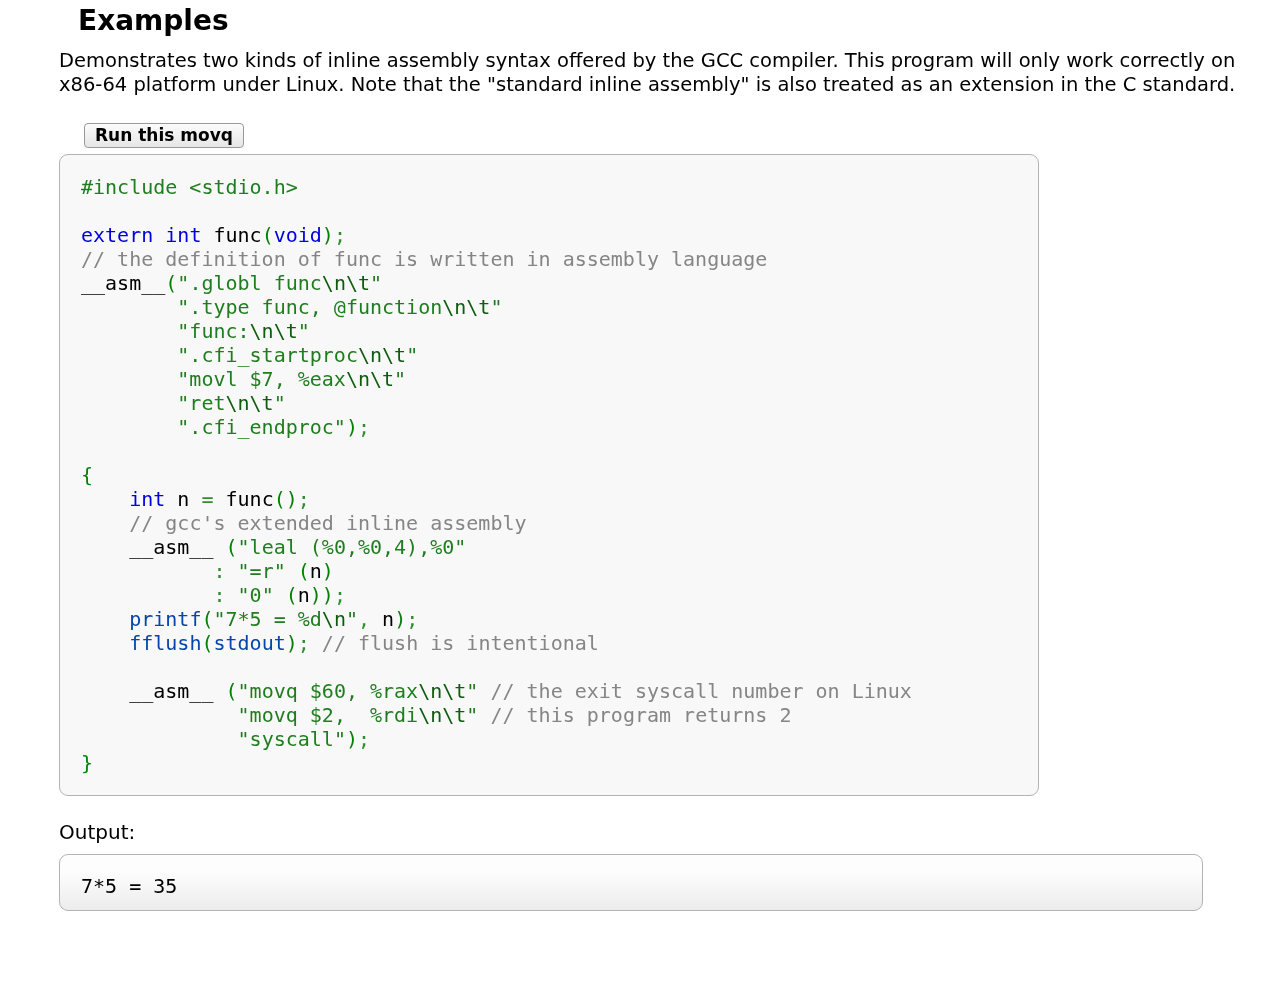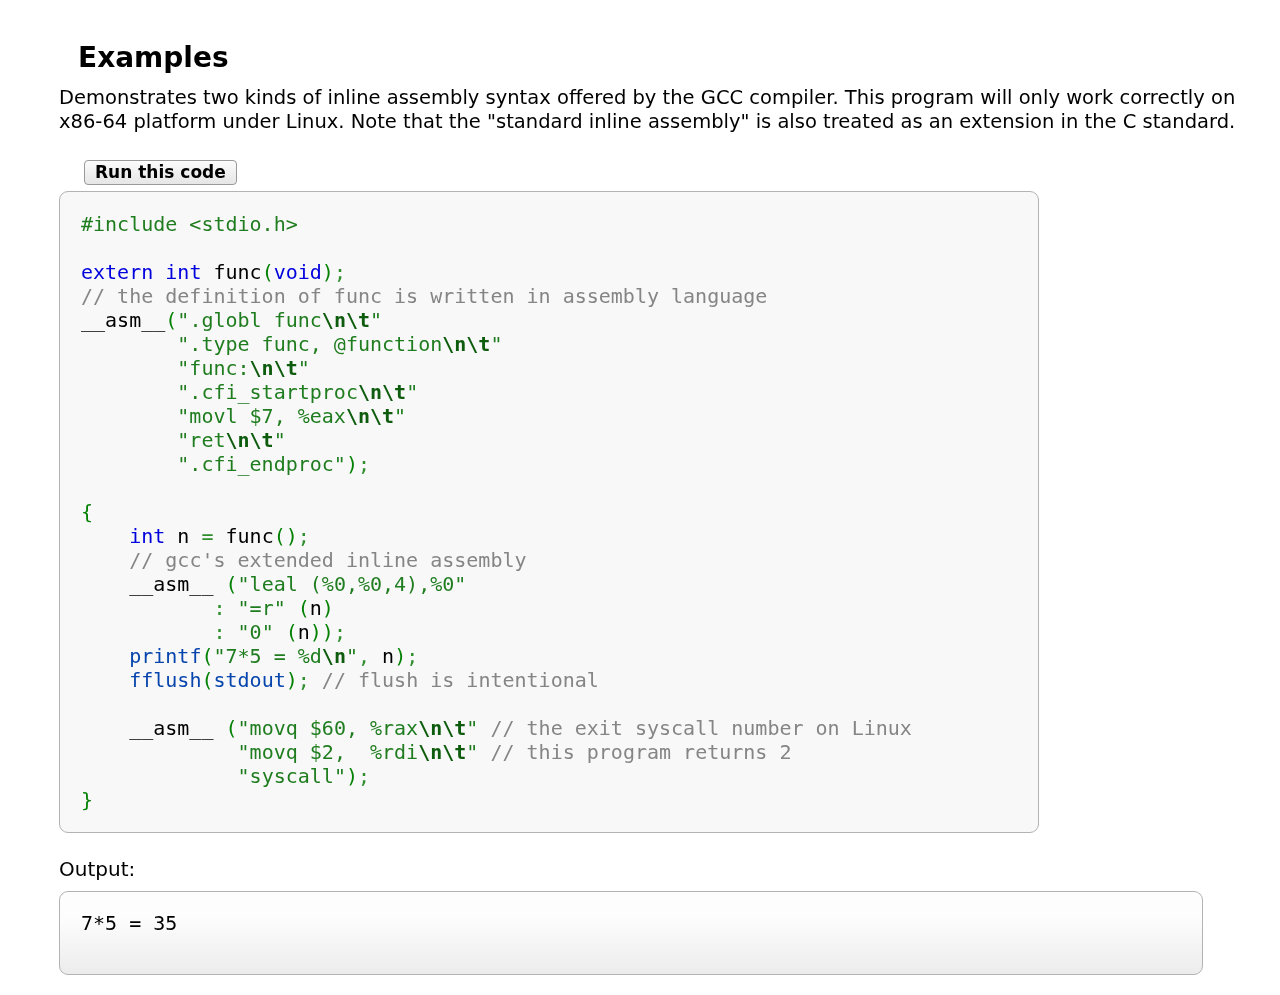--- a/index.html
+++ b/index.html
@@ -5,21 +5,21 @@
   * { box-sizing: border-box; }
   html, body { margin: 0; padding: 0; }
   body {
     width: 1280px;
     height: 995px;
     background: #ffffff;
     color: #000000;
     font-family: "DejaVu Sans", "Liberation Sans", sans-serif;
     overflow: hidden;
   }
-  .page { padding: 22px 0 0 59px; margin-top: 19px; }
+  .page { padding: 4px 0 0 59px; }
 
   .heading {
     font-size: 28px;
     font-weight: bold;
     margin: 0 0 12px 19px;
     line-height: 33px;
   }
 
   .description { font-size: 19.5px; line-height: 24px; }
   .desc-line { white-space: nowrap; }
@@ -51,31 +51,31 @@
     font-family: "DejaVu Sans Mono", "Liberation Mono", monospace;
     font-size: 20px;
     line-height: 24px;
     height: 24px;
     white-space: pre;
   }
   .tk-p   { color: #000000; }
   .tk-kw  { color: var(--keyword, #0000dd); }
   .tk-str { color: var(--string, #1f7d1f); }
   .tk-pre { color: var(--preprocessor, #1f7d1f); }
-  .tk-esc { color: var(--escape, #0e5c0e); font-weight: bold; }
+  .tk-esc { color: var(--escape, #0e5c0e); font-weight: normal; }
   .tk-com { color: var(--comment, #858585); }
   .tk-br  { color: var(--bracket, #028102); }
   .tk-sym { color: var(--symbol, #2f8f2f); }
   .tk-lib { color: var(--stdlib, #0645ad); }
 
   .output-label { font-size: 20px; line-height: 24px; margin: 24px 0 10px 0; }
 
   .output-box {
     width: 1144px;
-    height: 84px;
+    height: 57px;
     border: 1px solid var(--box-border, #b3b3b3);
     border-radius: 9px;
     background: linear-gradient(#fdfdfd 30%, #ececec);
     padding: 19px 0 0 21px;
     overflow: hidden;
   }
   .output-text {
     font-family: "DejaVu Sans Mono", "Liberation Mono", monospace;
     font-size: 20px;
     line-height: 24px;
@@ -88,21 +88,21 @@
 <div class="page">
 
   <h2 class="heading">Examples</h2>
 
   <div class="description">
     <div class="desc-line">Demonstrates two kinds of inline assembly syntax offered by the GCC compiler. This program will only work correctly on</div>
     <div class="desc-line">x86-64 platform under Linux. Note that the "standard inline assembly" is also treated as an extension in the C standard.</div>
   </div>
 
   <div>
-    <span class="run-button">Run this code</span>
+    <span class="run-button">Run this movq</span>
   </div>
 
   <div class="code-box">
       <div class="code-line"><span class="tk-pre">#include &lt;stdio.h&gt;</span></div>
       <div class="code-line">&nbsp;</div>
       <div class="code-line"><span class="tk-kw">extern</span><span class="tk-p"> </span><span class="tk-kw">int</span><span class="tk-p"> func</span><span class="tk-br">(</span><span class="tk-kw">void</span><span class="tk-br">)</span><span class="tk-sym">;</span></div>
       <div class="code-line"><span class="tk-com">// the definition of func is written in assembly language</span></div>
       <div class="code-line"><span class="tk-p">__asm__</span><span class="tk-br">(</span><span class="tk-str">".globl func</span><span class="tk-esc">\n\t</span><span class="tk-str">"</span></div>
       <div class="code-line"><span class="tk-p">        </span><span class="tk-str">".type func, @function</span><span class="tk-esc">\n\t</span><span class="tk-str">"</span></div>
       <div class="code-line"><span class="tk-p">        </span><span class="tk-str">"func:</span><span class="tk-esc">\n\t</span><span class="tk-str">"</span></div>

